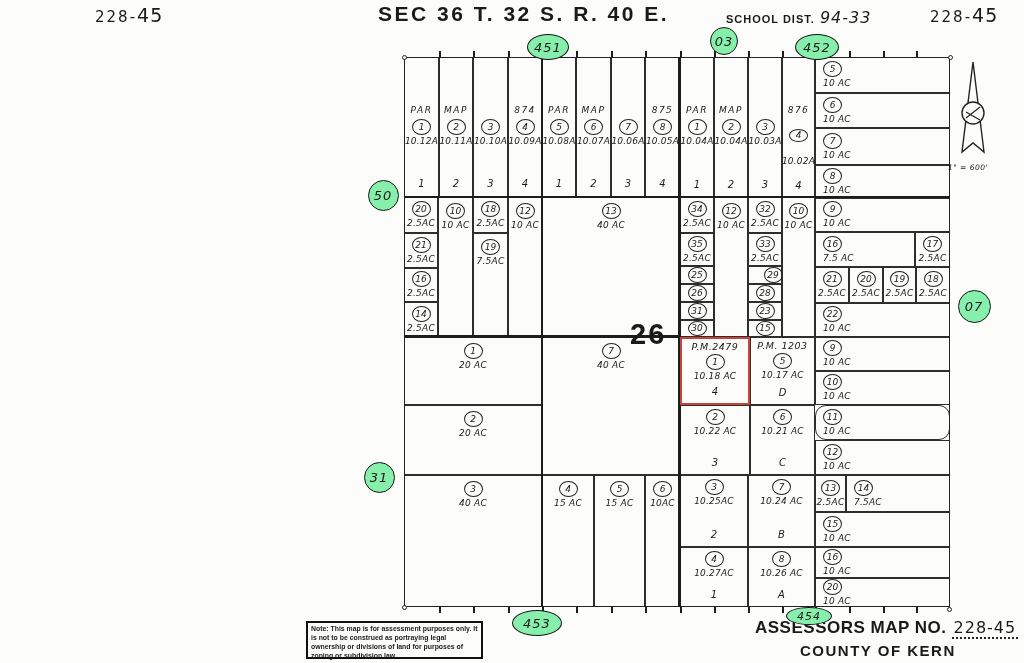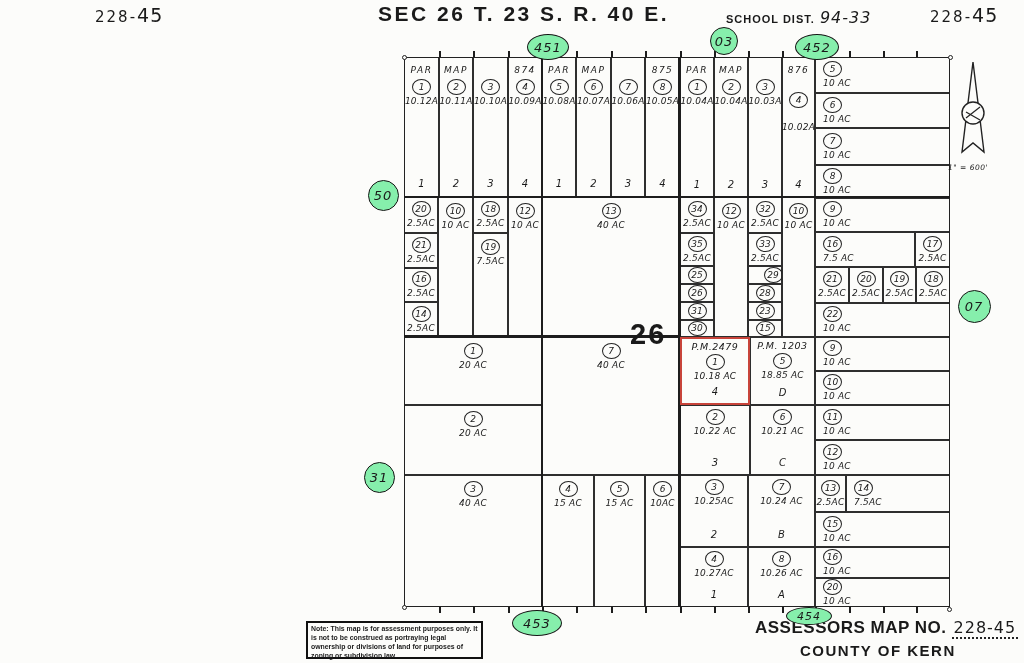--- a/index.html
+++ b/index.html
@@ -20,21 +20,21 @@
         gap:1px;line-height:1.15;background:transparent;}
   .cell.col{justify-content:flex-start;padding-top:7px;}
   .cell.top{justify-content:flex-start;padding-top:5px;}
   .cell.pm{justify-content:flex-start;padding-top:3px;}
   .cell.strip{align-items:flex-start;justify-content:center;padding-left:7px;}
   .cell.red{border:2px solid #c8443a;z-index:6;}
   .circ{display:inline-flex;align-items:center;justify-content:center;
         min-width:13px;height:14px;padding:0 2px;border:1.1px solid #222;border-radius:50%;
         font-size:9px;font-style:italic;}
   .ac{font-size:9px;font-style:italic;letter-spacing:.2px;}
-  .toplbl{font-size:9px;font-style:italic;letter-spacing:1.5px;height:13px;}
+  .toplbl{font-size:9px;font-style:italic;letter-spacing:1.5px;height:13px;margin-top:40px;}
   .pmlbl{font-size:9.5px;font-style:italic;letter-spacing:.5px;}
   .bot{margin-top:auto;margin-bottom:7px;font-size:10px;font-style:italic;}
   .cell.pm .bot{margin-bottom:6px;}
   
   .hline,.vline{position:absolute;background:#1d1d1d;}
   .tick{position:absolute;width:1.5px;height:6px;background:#1d1d1d;}
   .dot{position:absolute;width:5px;height:5px;border:1px solid #222;border-radius:50%;
        background:#fcfcfa;box-sizing:border-box;}
   #map-border{position:absolute;left:404px;top:57px;width:546px;height:550px;
               border:1.5px solid #222;box-sizing:border-box;pointer-events:none;}
@@ -59,21 +59,21 @@
           font-size:15px;font-weight:bold;letter-spacing:1.5px;}
 </style>
 </head>
 <body>
 
 <div id="page">
 
   <div class="hdr code" style="left:95px;top:4px;">
     <span class="sm">228-</span><span class="lg">45</span>
   </div>
-  <div class="hdr" id="map-title">SEC 26 T. 23 S.  R. 40 E.</div>
+  <div class="hdr" id="map-title">SEC 36 T. 32 S.  R. 40 E.</div>
   <div class="hdr" id="school">
     <span class="lbl">SCHOOL DIST.</span>
     <span class="val">94-33</span>
   </div>
   <div class="hdr code" style="left:930px;top:4px;">
     <span class="sm">228-</span><span class="lg">45</span>
   </div>
 
   <div id="cells">
       <div class="cell col" style="left: 404px; top: 57px; width: 35px; height: 140px;">
@@ -294,42 +294,42 @@
       </div>
       <div class="cell pm red" style="left: 680px; top: 337px; width: 70px; height: 68px;">
         <div class="pmlbl">P.M.2479</div>
         <span class="circ">1</span>
         <div class="ac">10.18 AC</div>
         <div class="bot">4</div>
       </div>
       <div class="cell pm" style="left: 750px; top: 337px; width: 65px; height: 68px;">
         <div class="pmlbl">P.M. 1203</div>
         <span class="circ">5</span>
-        <div class="ac">18.85 AC</div>
+        <div class="ac">10.17 AC</div>
         <div class="bot">D</div>
       </div>
       <div class="cell pm" style="left: 680px; top: 405px; width: 70px; height: 70px;">
         <span class="circ">2</span>
         <div class="ac">10.22 AC</div>
         <div class="bot">3</div>
       </div>
       <div class="cell pm" style="left: 750px; top: 405px; width: 65px; height: 70px;">
         <span class="circ">6</span>
         <div class="ac">10.21 AC</div>
         <div class="bot">C</div>
       </div>
       <div class="cell strip" style="left: 815px; top: 337px; width: 135px; height: 34px;">
         <span class="circ">9</span>
         <div class="ac">10 AC</div>
       </div>
       <div class="cell strip" style="left: 815px; top: 371px; width: 135px; height: 34px;">
         <span class="circ">10</span>
         <div class="ac">10 AC</div>
       </div>
-      <div class="cell strip" style="left: 815px; top: 405px; width: 135px; height: 35px;">
+      <div class="cell strip" style="left: 815px; top: 405px; width: 135px; height: 35px; border-radius: 11px;">
         <span class="circ">11</span>
         <div class="ac">10 AC</div>
       </div>
       <div class="cell strip" style="left: 815px; top: 440px; width: 135px; height: 35px;">
         <span class="circ">12</span>
         <div class="ac">10 AC</div>
       </div>
       <div class="cell top" style="left: 404px; top: 475px; width: 138px; height: 132px;">
         <span class="circ">3</span>
         <div class="ac">40 AC</div>

